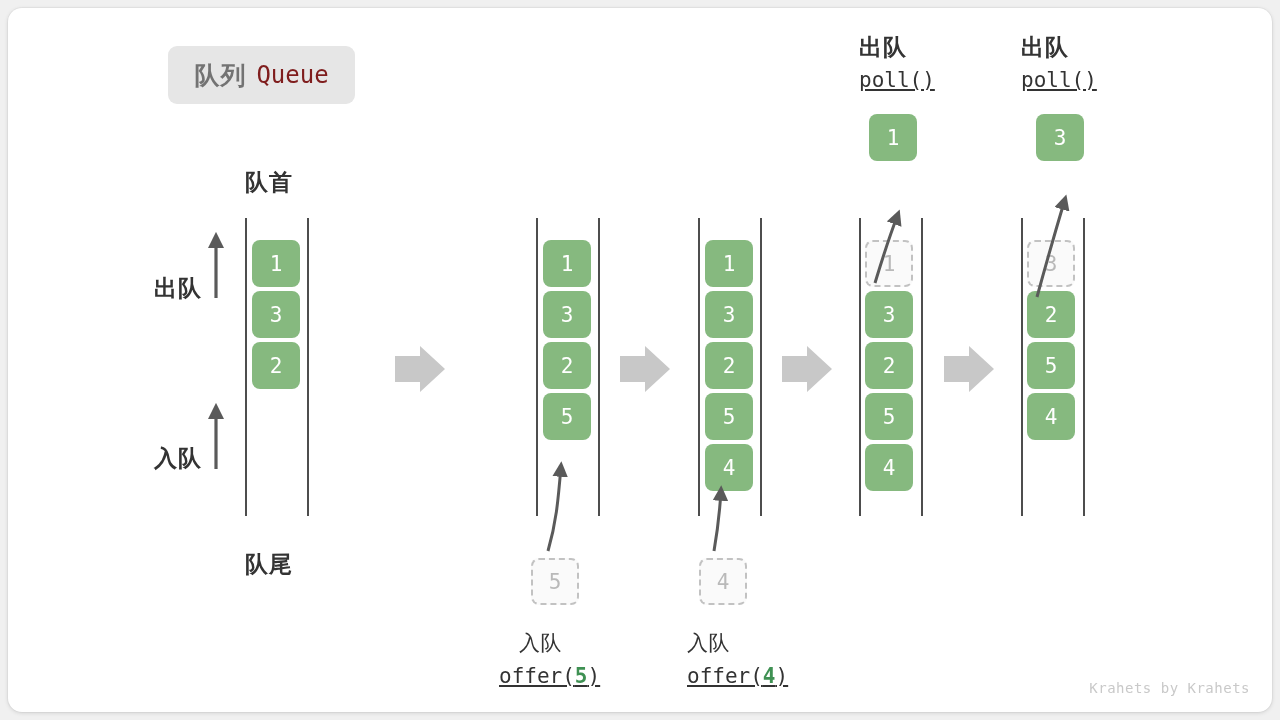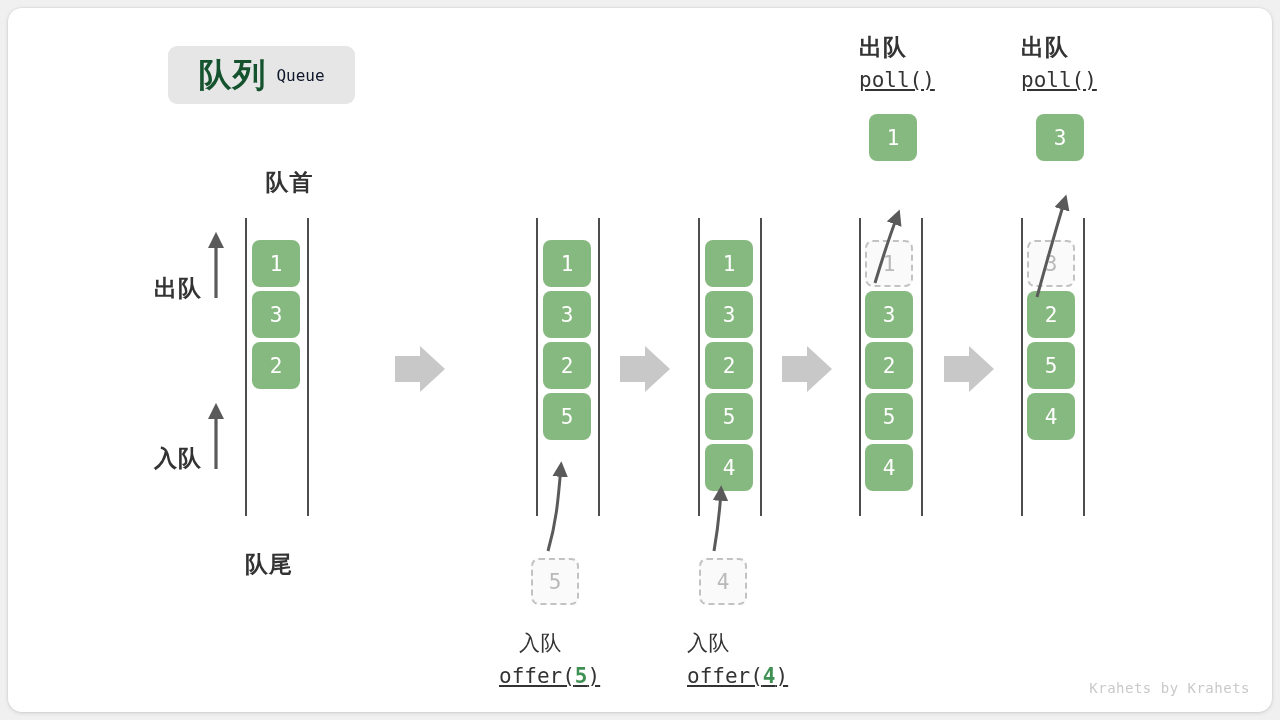--- a/index.html
+++ b/index.html
@@ -16,22 +16,22 @@
     overflow:hidden;
   }
   .abs{position:absolute;}
 
   
   #title-pill{
     left:160px;top:38px;width:187px;height:58px;
     background:#e6e6e6;border-radius:9px;
     display:flex;align-items:center;justify-content:center;gap:10px;
   }
-  #title-pill .cn{font-size:33px;font-weight:bold;color:#14532d;letter-spacing:1px;}
-  #title-pill .en{font-family:"DejaVu Sans Mono","Liberation Mono",monospace;font-size:16px;color:#0f172a;}
+  #title-pill .cn{font-size:25px;font-weight:bold;color:#737373;letter-spacing:1px;}
+  #title-pill .en{font-family:"DejaVu Sans Mono","Liberation Mono",monospace;font-size:24px;color:#7f1d1d;}
 
   
   .cn-bold{font-size:23px;font-weight:bold;color:#333333;letter-spacing:1px;white-space:nowrap;}
   .cap{font-size:21px;color:#333333;white-space:nowrap;letter-spacing:0.5px;}
   .mono{font-family:"DejaVu Sans Mono","Liberation Mono",monospace;font-size:21px;color:#333333;white-space:nowrap;text-decoration:underline;}
   .mono .hl{color:#3f9153;font-weight:bold;}
 
   
   .rail{width:2px;background:#4d4d4d;}
 
@@ -61,21 +61,21 @@
 </head>
 <body>
 
 <div id="card">
 
   <div class="abs" id="title-pill">
     <span class="cn">队列</span>
     <span class="en">Queue</span>
   </div>
 
-  <div class="abs cn-bold" style="left:250px;top:159px;width:63px;text-align:center;">队首</div>
+  <div class="abs cn-bold" style="left:237px;top:159px;width:63px;">队首</div>
   <div class="abs cn-bold" style="left:237px;top:541px;width:63px;text-align:left;">队尾</div>
 
   <div class="abs cn-bold" style="left:146px;top:265px;">出队</div>
   <div class="abs cn-bold" style="left:146px;top:435px;">入队</div>
 
   <div class="abs rail" style="left:237px;top:210px;height:298px;"></div>
   <div class="abs rail" style="left:299px;top:210px;height:298px;"></div>
 
   <div class="abs" id="col1-stack" style="left:244px;top:232px;">
       <div class="box" style="position: absolute; left: 0px; top: 0px;">1</div>

